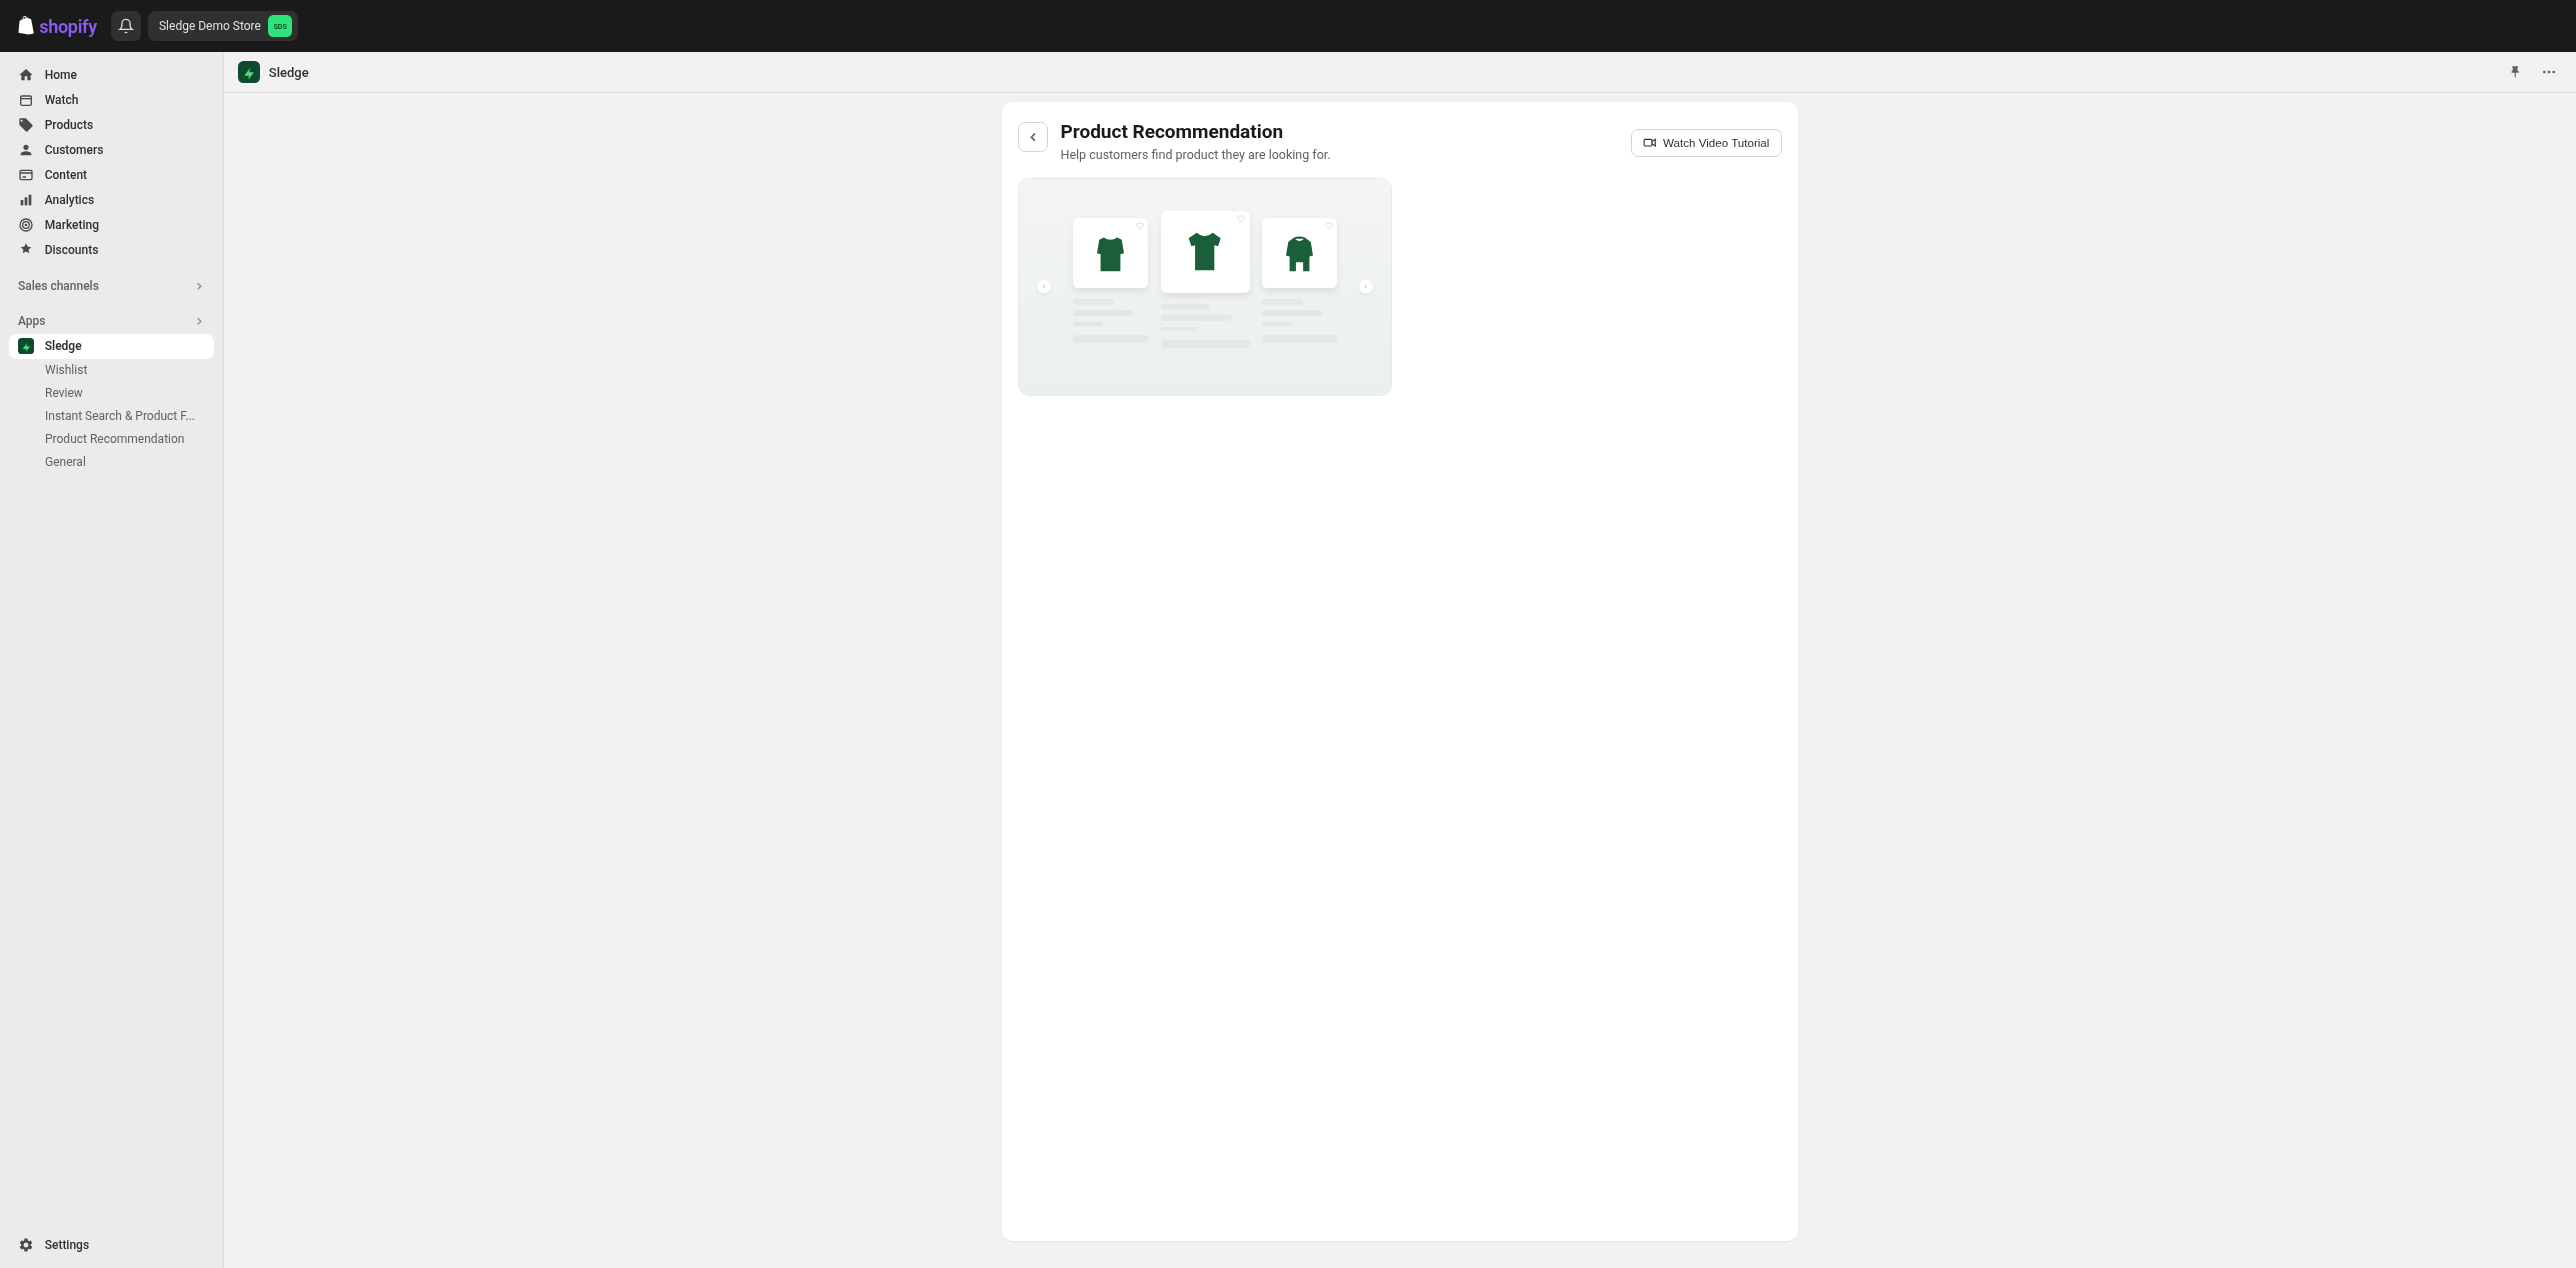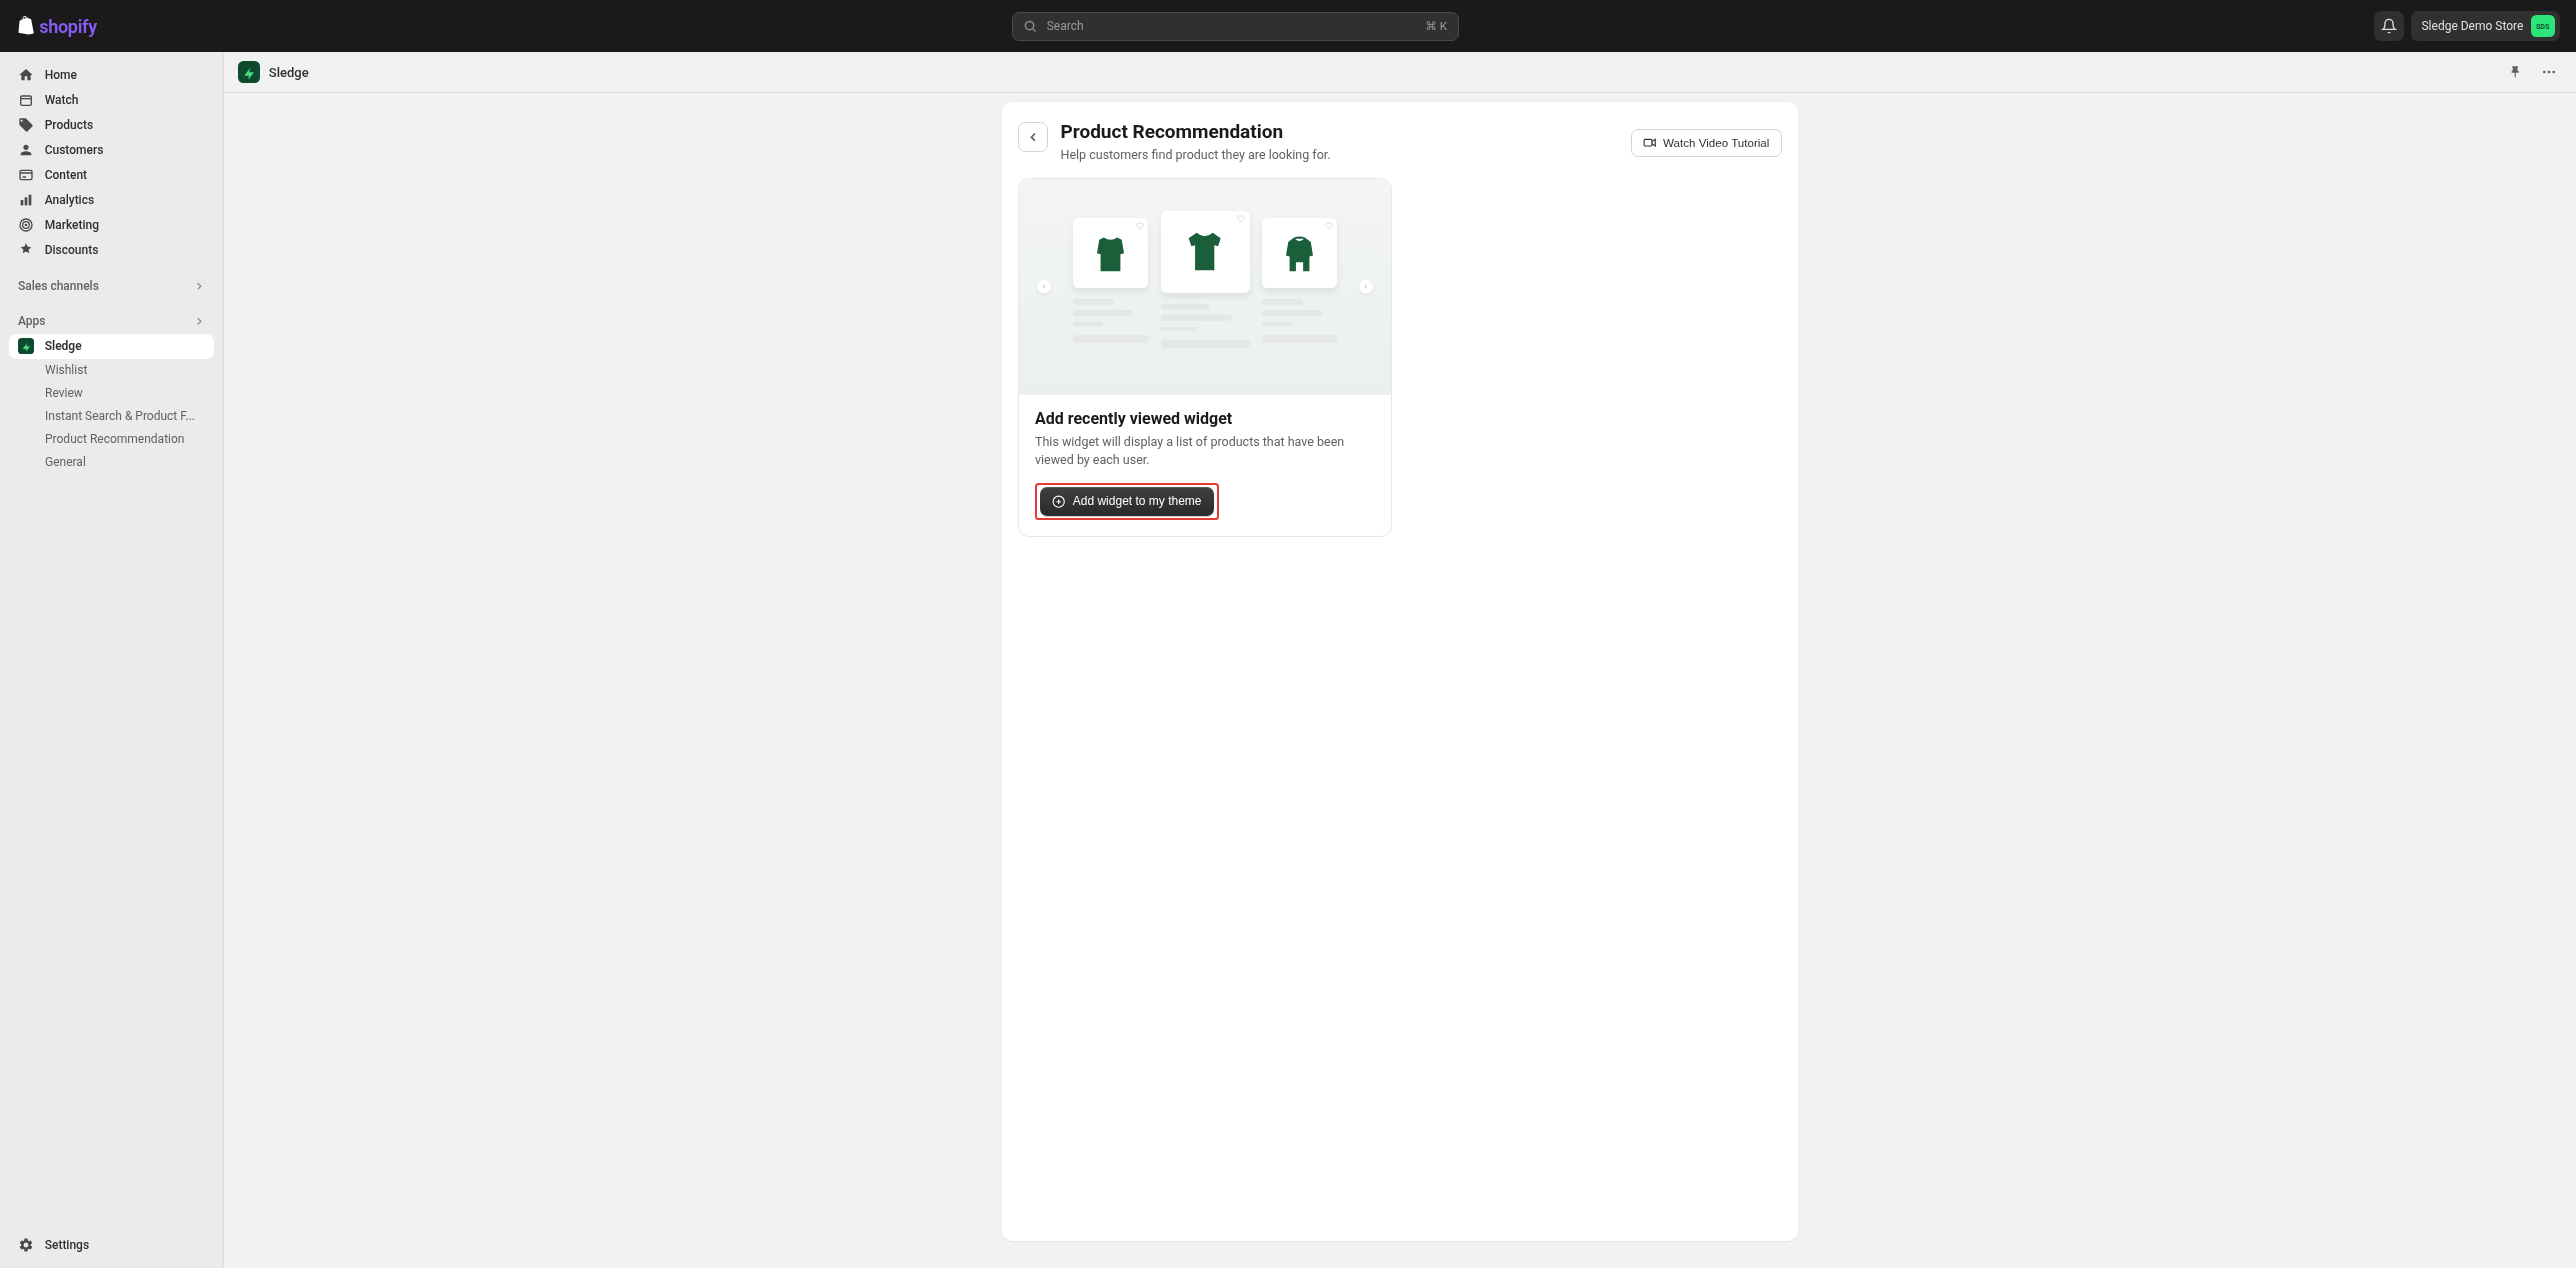--- a/index.html
+++ b/index.html
@@ -81,30 +81,20 @@
   </style>
 </head>
 <body>
 
 <div class="topbar">
   <div class="logo">
     <svg class="logo-icon" viewBox="0 0 24 26" fill="#fff">
         <path d="M18.5 5.5c-.1-.6-.6-1-1.2-1l-1.3-.1s-1-1-1.1-1.1c-.1-.1-.3-.1-.4 0l-.5.2c-.3-.9-.9-1.7-1.9-1.7h-.1c-.3-.4-.7-.6-1-.6-2.5 0-3.7 3.1-4.1 4.7l-1.9.6c-.6.2-.6.2-.7.8L3 21.5l12.2 2.3 6.6-1.4L18.5 5.5zM13.5 3.5c-.3.1-.7.2-1.1.3v-.2c0-.7-.1-1.2-.3-1.7.6.1 1.1.8 1.4 1.6zm-2.2-1.4c.2.4.3 1 .3 1.8v.1l-2.3.7c.4-1.7 1.3-2.5 2-2.6zm-.9-.9c.1 0 .2 0 .3.1-.9.4-1.9 1.5-2.3 3.7L6.6 5.5c.5-1.7 1.7-4.3 3.8-4.3z"></path>
       </svg>
     <span class="logo-text">shopify</span>
-  </div>
-  <div class="search-wrap">
-    <div class="search">
-      <svg class="search-icon" width="14.3" height="14.3" viewBox="0 0 24 24" fill="none" stroke="currentColor" stroke-width="2.5">
-          <circle cx="11" cy="11" r="7"></circle>
-          <path d="m21 21-4.3-4.3"></path>
-        </svg>
-      <span class="search-placeholder">Search</span>
-      <span class="search-shortcut">⌘ K</span>
-    </div>
   </div>
   <div class="topbar-right">
     <div class="notif-btn">
       <svg width="16" height="16" viewBox="0 0 24 24" fill="none" stroke="currentColor" stroke-width="2">
           <path d="M6 8a6 6 0 0 1 12 0c0 7 3 9 3 9H3s3-2 3-9"></path>
           <path d="M10.3 21a1.94 1.94 0 0 0 3.4 0"></path>
         </svg>
     </div>
     <div class="store-btn">
       <span>Sledge Demo Store</span>
@@ -318,31 +308,18 @@
                 <div class="skel">
                     <div class="skel-line l1"></div>
                     <div class="skel-line l2"></div>
                     <div class="skel-line l3"></div>
                     <div class="skel-line l4"></div>
                   </div>
               </div>
             </div>
             <div class="next-arrow">›</div>
           </div>
-          <div class="widget-body">
-            <div class="widget-title">Add recently viewed widget</div>
-            <div class="widget-desc">This widget will display a list of products that have been viewed by each user.</div>
-            <div class="highlight-box">
-              <button class="add-btn">
-                <svg width="13.4" height="13.4" viewBox="0 0 24 24" fill="none" stroke="currentColor" stroke-width="2">
-                    <circle cx="12" cy="12" r="10"></circle>
-                    <path d="M12 8v8M8 12h8"></path>
-                  </svg>
-                <span>Add widget to my theme</span>
-              </button>
-            </div>
-          </div>
         </div>
       </div>
     </div>
   </div>
 </div>
 
 
 </body></html>

